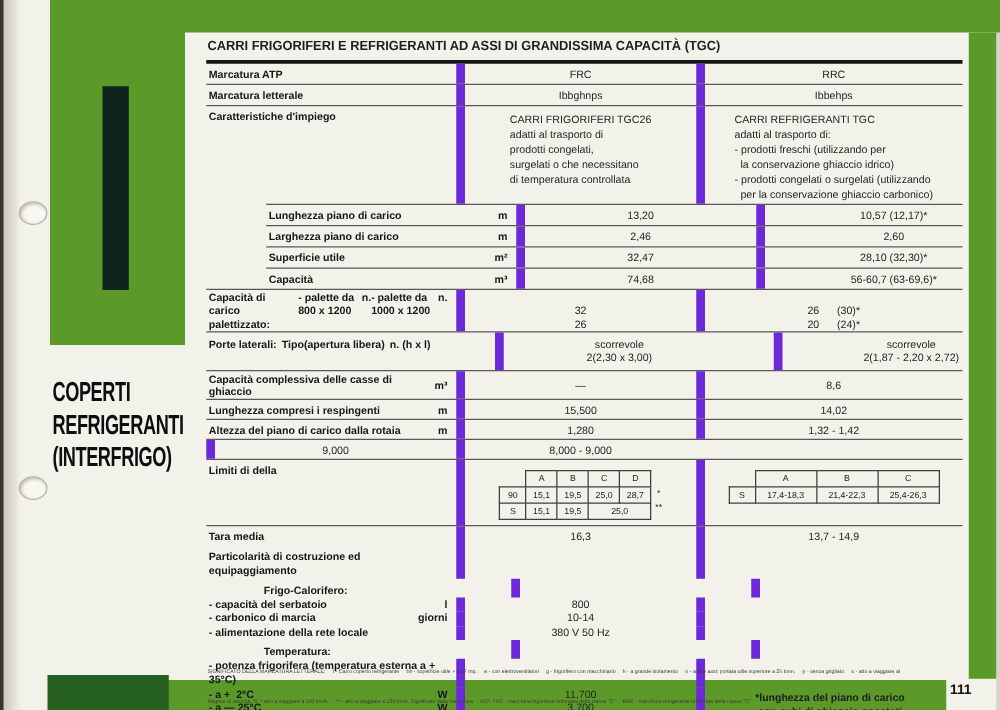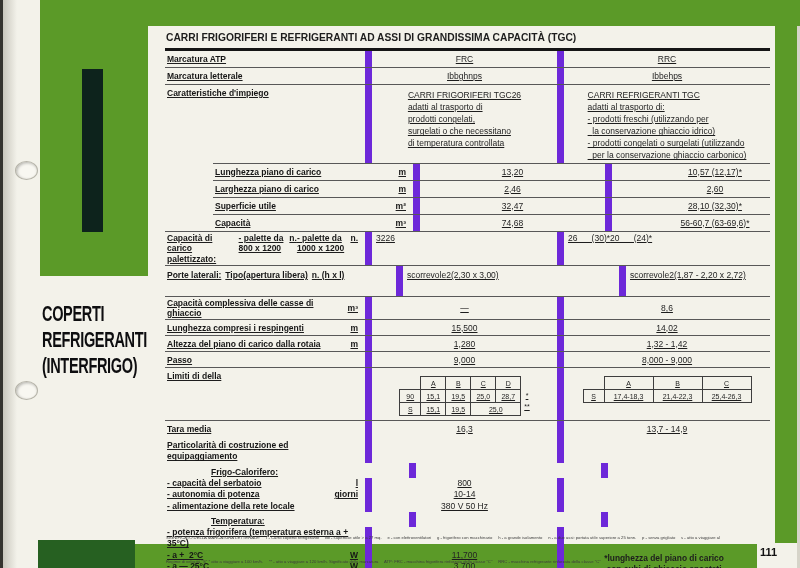--- a/index.html
+++ b/index.html
@@ -21,42 +21,42 @@
   .hole2{top:381px;}
 
   .sidebar-title{position:absolute;left:42px;top:301px;width:230px;color:#0e0e10;font-weight:bold;
     font-size:22px;line-height:26px;letter-spacing:-0.5px;transform:scaleX(0.66);transform-origin:left top;white-space:pre-line;}
 
   .content{position:absolute;left:165px;top:28px;width:605px;color:#1d1d1d;}
   .doc-title{font-size:10.6px;font-weight:bold;margin:3px 0 5px 1px;transform:scaleX(0.97);transform-origin:left;white-space:nowrap;}
   .title-rule{height:3px;background:#151515;}
 
   .spec-table{width:605px;border-bottom:1px solid #4f4f4f;font-size:8.5px;}
-  .row{display:grid;grid-template-columns:200px 192px 213px;border-top:1px solid #585858;text-decoration:underline;}
+  .row{display:grid;grid-template-columns:200px 192px 213px;border-top:1px solid #585858;}
   .row.no-top{border-top:none;}
   .c-lab{display:flex;justify-content:space-between;align-items:center;padding:1px 7px 1px 2px;}
   .c-lab.top{align-items:flex-start;padding-top:3px;}
   .lab{font-weight:bold;color:#161616;}
   .unit{font-weight:bold;color:#161616;margin-left:4px;white-space:nowrap;}
   .c-val{border-left:7px solid #6d28d9;display:flex;align-items:center;justify-content:center;text-align:center;padding:1px 4px;color:#242424;}
   .c-val.top{align-items:flex-start;padding-top:4px;}
   .r-head{min-height:16px;}
   .r-carat{min-height:76px;}
   .r-std{min-height:16px;margin-left:48px;}
   .r-palet{min-height:30px;}
   .r-porte{min-height:30px;gap:31px;}
   .r-ghiaccio{min-height:14px;}
   .r-std2{min-height:15px;}
   .r-limiti{min-height:52px;}
   .r-tara{min-height:15px;}
   .pre{white-space:pre-wrap;text-align:left;display:inline-block;line-height:12.1px;}
   .prec{white-space:pre;}
   .stack{display:flex;width:100%;}
   .stack .line{display:flex;justify-content:space-between;line-height:10.5px;}
-  .vstack{display:flex;flex-direction:row;align-items:center;width:100%;text-align:center;}
+  .vstack{display:flex;flex-direction:column;align-items:center;width:100%;text-align:center;}
   .vstack .vline{line-height:10.5px;min-height:10.5px;}
 
   .mini-wrap{display:inline-flex;align-items:flex-start;margin-top:4px;}
   table.mini{border-collapse:collapse;font-size:7px;color:#1d1d1d;}
   table.mini td{border:1px solid #3e3e3e;text-align:center;padding:0;height:12px;width:24px;line-height:11px;}
   table.mini td.blank{border:none;}
   table.mini td.rlab{width:20px;}
   table.mini.rrc td{width:48px;}
   table.mini.rrc td.rlab{width:20px;}
   .mini-notes{display:flex;flex-direction:column;margin-left:3px;font-size:7px;padding-top:16px;gap:4px;color:#1d1d1d;}
@@ -257,23 +257,20 @@
       <div class="row r-std2">
         <div class="c-lab">
             <span class="lab">Altezza del piano di carico dalla rotaia</span>
             <span class="unit">m</span>
           </div>
         <div class="c-val">1,280</div>
         <div class="c-val">1,32 - 1,42</div>
       </div>
 
       <div class="row r-std2">
-        <div class="c-lab">
-            <span class="lab">Passo</span>
-          </div>
         <div class="c-val">9,000</div>
         <div class="c-val">8,000 - 9,000</div>
       </div>
 
       <div class="row r-limiti">
         <div class="c-lab top">
             <span class="lab">Limiti di della</span>
           </div>
         <div class="c-val top">
           <div class="mini-wrap">
@@ -355,21 +352,21 @@
         <div class="row sub">
           <div class="c-lab">
               <span class="lab">- capacità del serbatoio</span>
               <span class="unit">l</span>
             </div>
           <div class="c-val" style="justify-content:center;">800</div>
           <div class="c-val"></div>
         </div>
         <div class="row sub">
           <div class="c-lab">
-              <span class="lab">- autonomia di potenza</span>
+              <span class="lab">- carbonico di marcia</span>
               <span class="unit">giorni</span>
             </div>
           <div class="c-val" style="justify-content:center;">10-14</div>
           <div class="c-val"></div>
         </div>
         <div class="row sub">
           <div class="c-lab">
               <span class="lab">- alimentazione della rete locale</span>
             </div>
           <div class="c-val" style="justify-content:center;">380 V 50 Hz</div>

